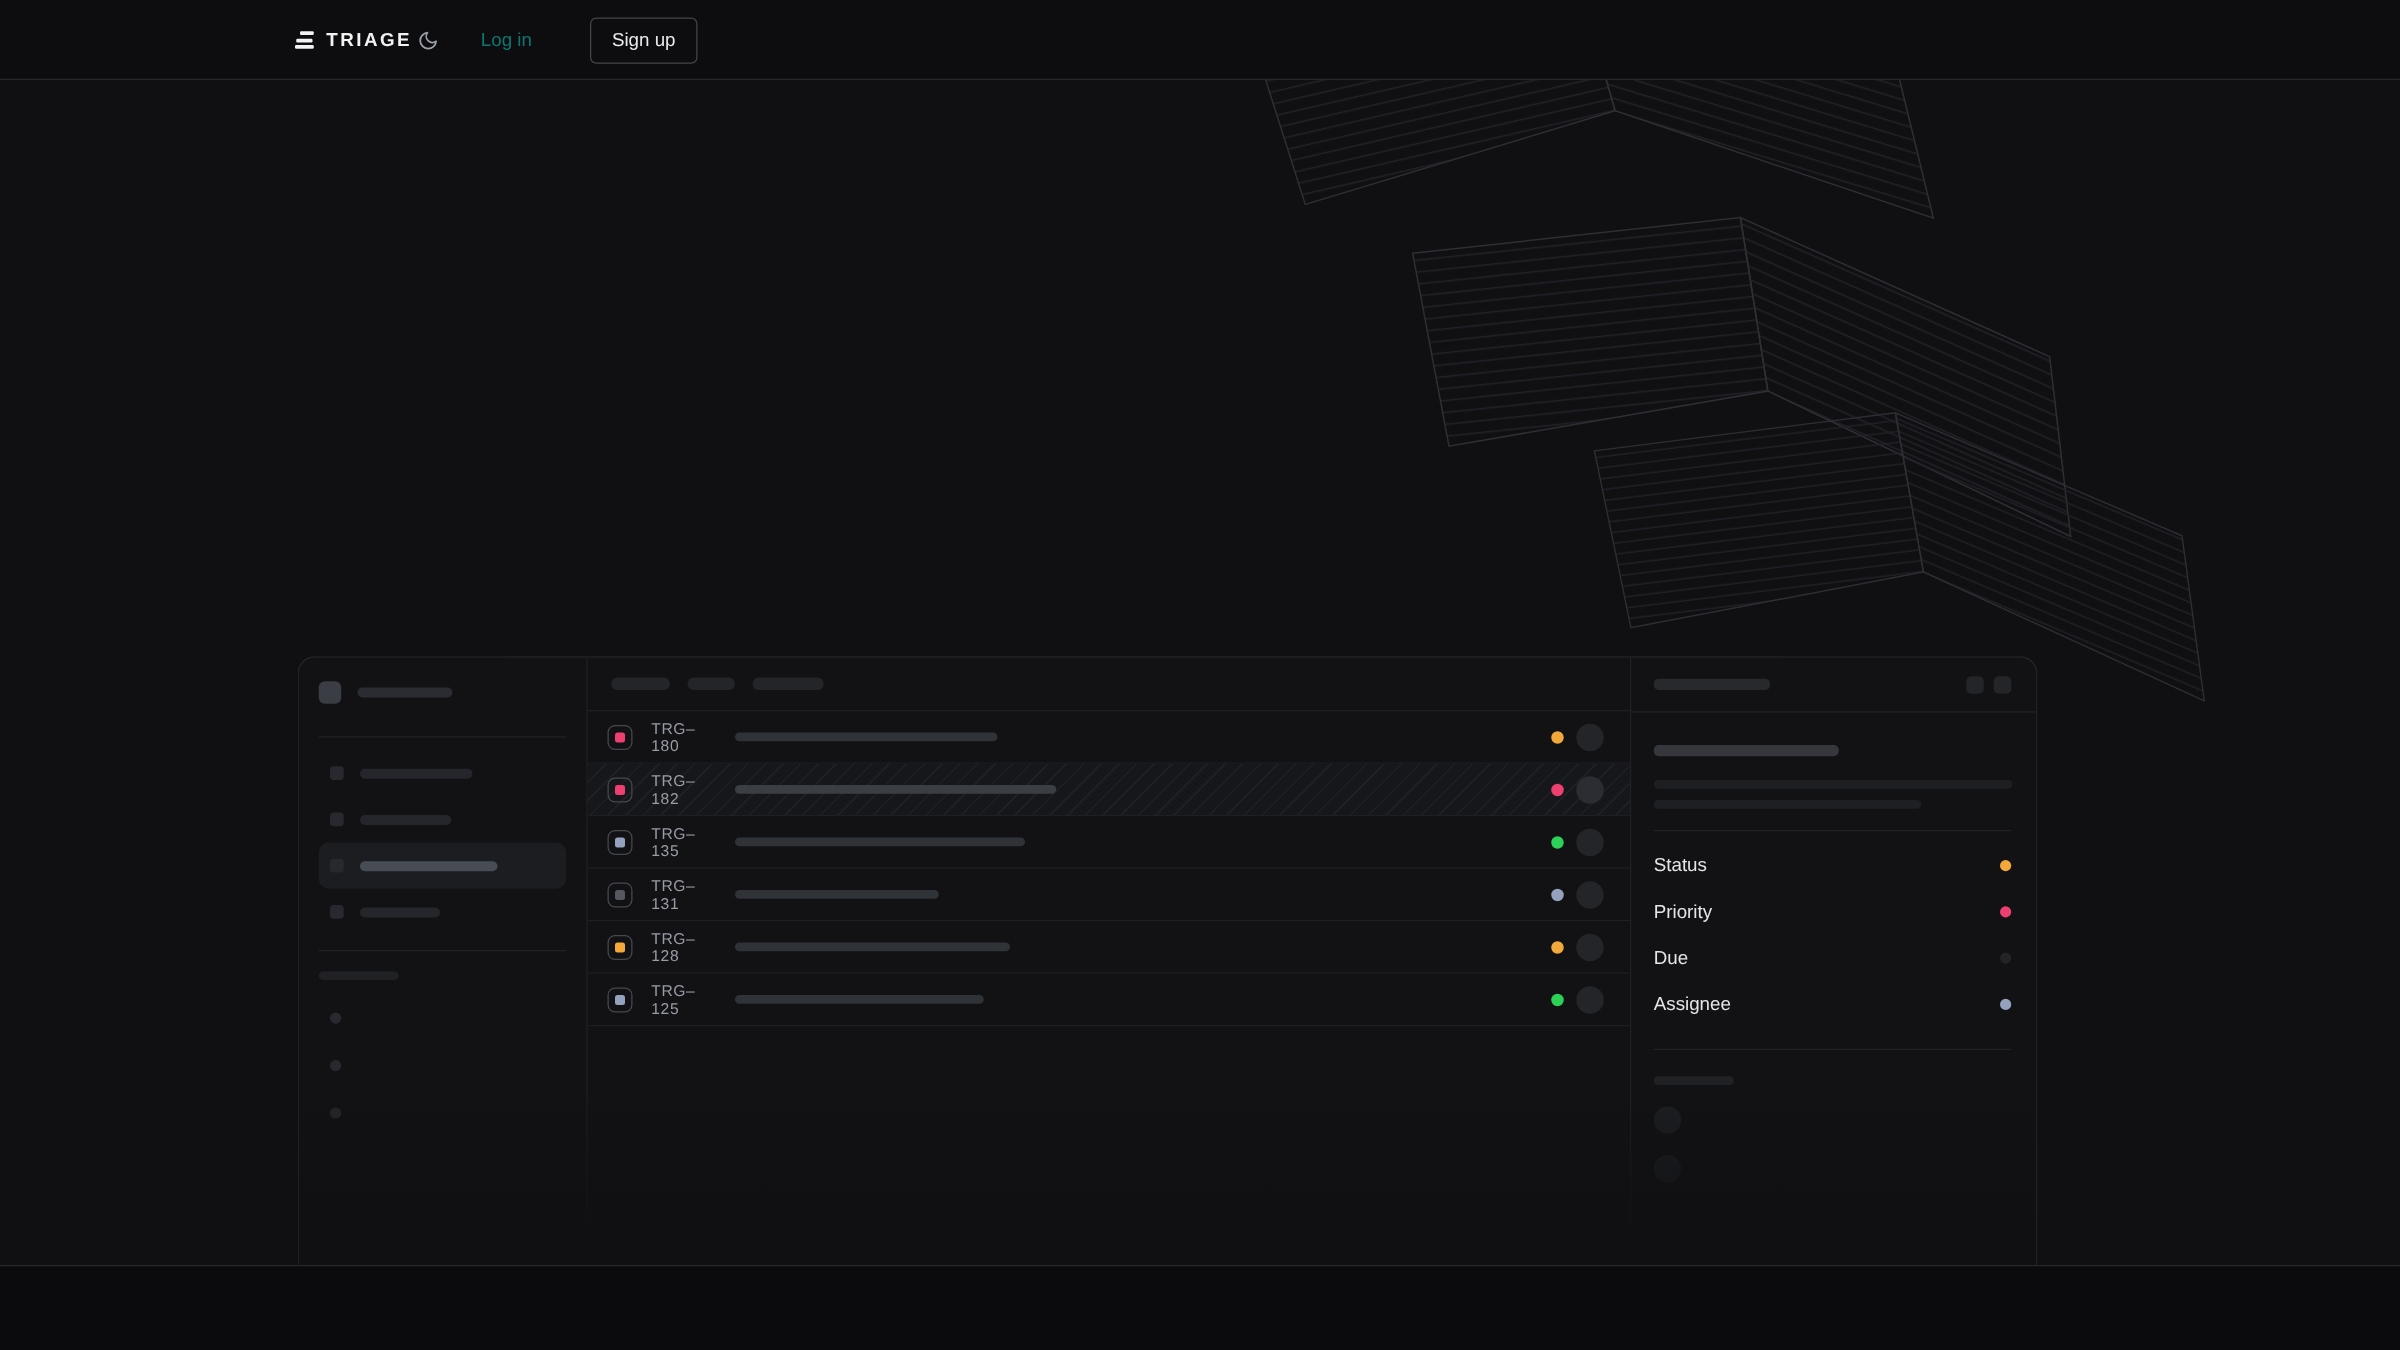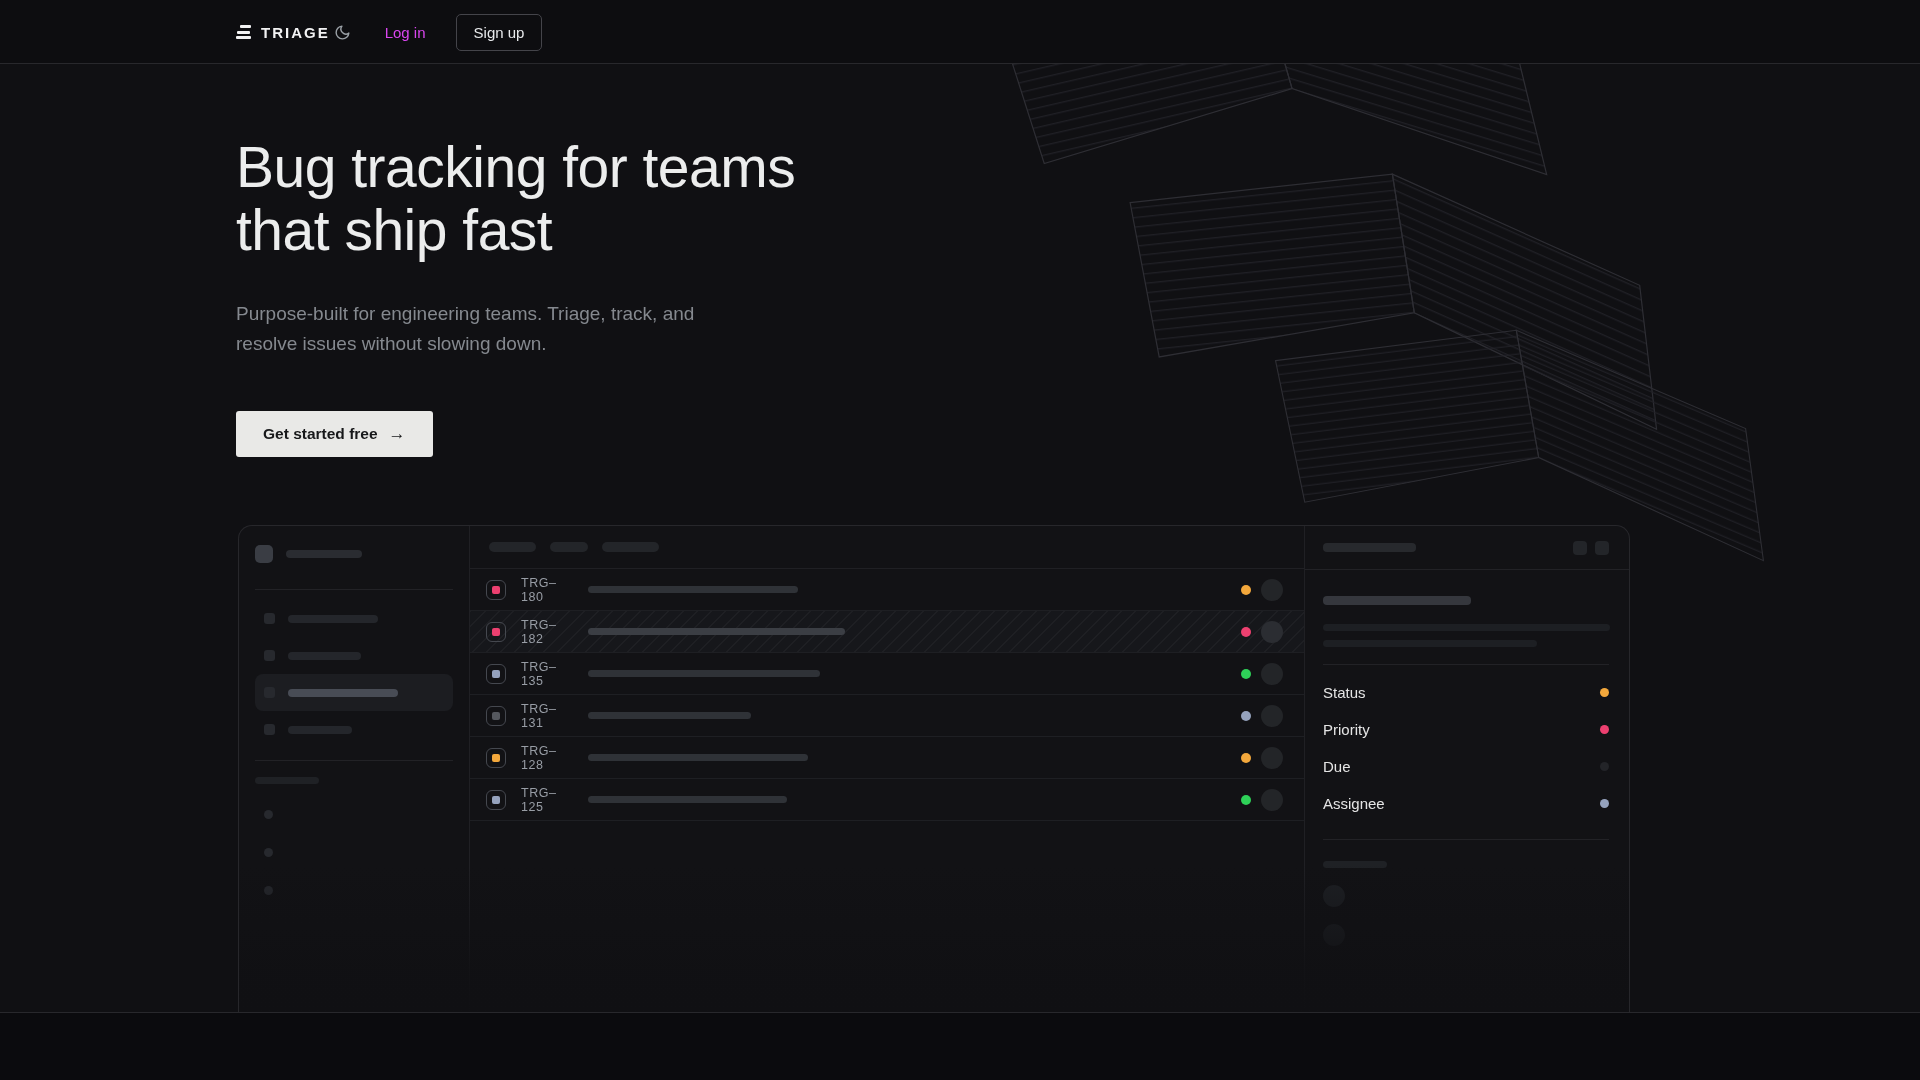--- a/index.html
+++ b/index.html
@@ -19,25 +19,26 @@
   .header-inner { height:64px; display:flex; align-items:center; justify-content:flex-start; }
   .logo { display:flex; align-items:center; gap:10px; cursor:pointer; }
   .logo-mark { display:flex; flex-direction:column; gap:2.5px; }
   .logo-mark i { display:block; height:3px; border-radius:1px; background:#f2f2f3; }
   .logo-mark i:nth-child(1){ width:11px; margin-left:4px; }
   .logo-mark i:nth-child(2){ width:13px; margin-left:1px; }
   .logo-mark i:nth-child(3){ width:15px; }
   .logo-text { font-size:15px; font-weight:700; letter-spacing:2px; color:#f2f2f3; }
   .header-right { display:flex; align-items:center; gap:30px; }
   .theme-toggle { background:none; border:none; cursor:pointer; display:flex; align-items:center; padding:4px; }
-  .login { font-size:15px; color:#d946ef; cursor:pointer; text-decoration:none; }
+  .login { font-size:15px; color:#0f766e; cursor:pointer; text-decoration:none; }
   .signup {
     font-size:15px; color:#e8eaec; background:transparent;
     border:1px solid #44444a; border-radius:5px; padding:9px 17px; cursor:pointer;
     font-family:inherit;
+    margin-left:16px;
   }
 
   
   .hero { position:relative; height:948px; background:#101013; overflow:hidden; }
   .deco { position:absolute; inset:0; pointer-events:none; z-index:0; }
   .hero .container { z-index:1; }
   h1 {
     padding-top:72px; font-size:57px; line-height:1.11; font-weight:500;
     letter-spacing:-0.5px; color:#eceded;
   }
@@ -174,28 +175,20 @@
     <g transform="translate(1145,62) rotate(11)">
       <path d="M0,78 L252,0 L300,132 L58,224 Z" fill="url(#hl)" stroke="#2e2e34" stroke-width="1.2"></path>
       <path d="M252,0 L516,62 L560,200 L300,132 Z" fill="url(#hr)" stroke="#2e2e34" stroke-width="1.2"></path>
     </g>
     <g transform="translate(1288,226) rotate(10) scale(0.92)">
       <path d="M0,78 L252,0 L300,132 L58,224 Z" fill="url(#hl)" stroke="#2e2e34" stroke-width="1.2"></path>
       <path d="M252,0 L516,62 L560,200 L300,132 Z" fill="url(#hr)" stroke="#2e2e34" stroke-width="1.2"></path>
     </g>
   </svg>
 
-  <div class="container">
-    <h1><span>Bug tracking for teams</span><br><span>that ship fast</span></h1>
-    <p>Purpose-built for engineering teams. Triage, track, and resolve issues without slowing down.</p>
-    <button class="cta">
-      <span>Get started free</span>
-      <span class="arrow">→</span>
-    </button>
-  </div>
 
   <div class="mockup">
 
     <div class="m-side">
       <div class="ws-row">
         <span class="ws-square"></span>
         <span class="ws-bar skel"></span>
       </div>
       <div class="m-div d1"></div>
       <div class="nav">

